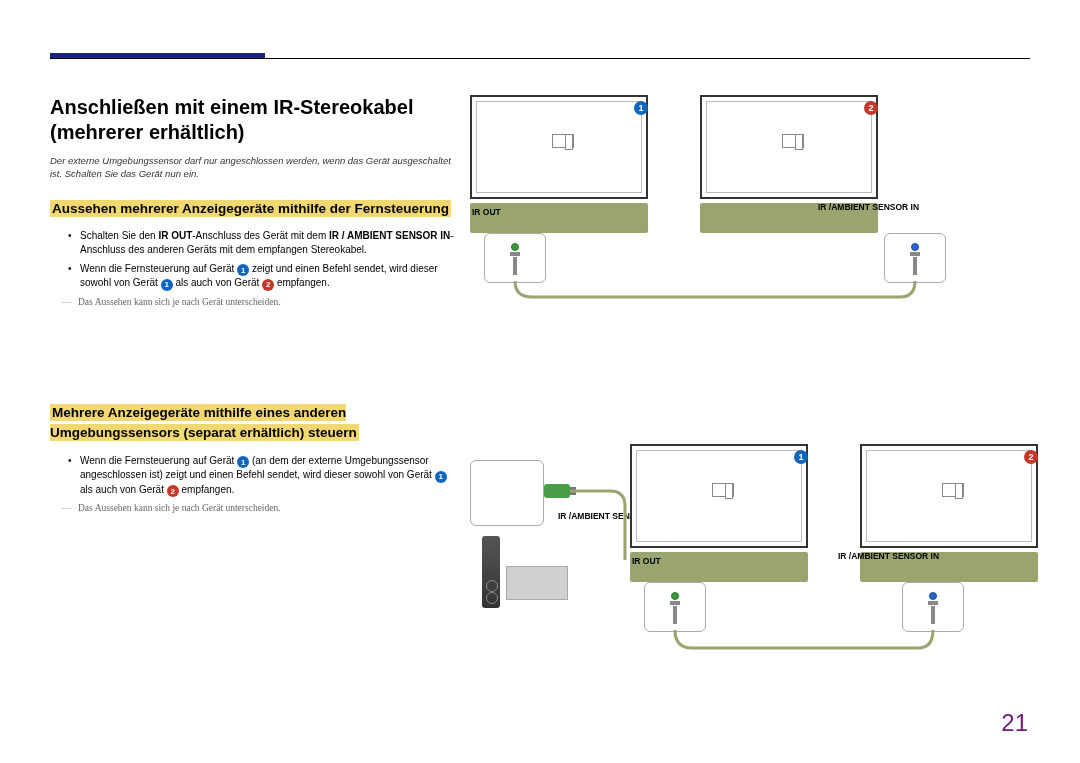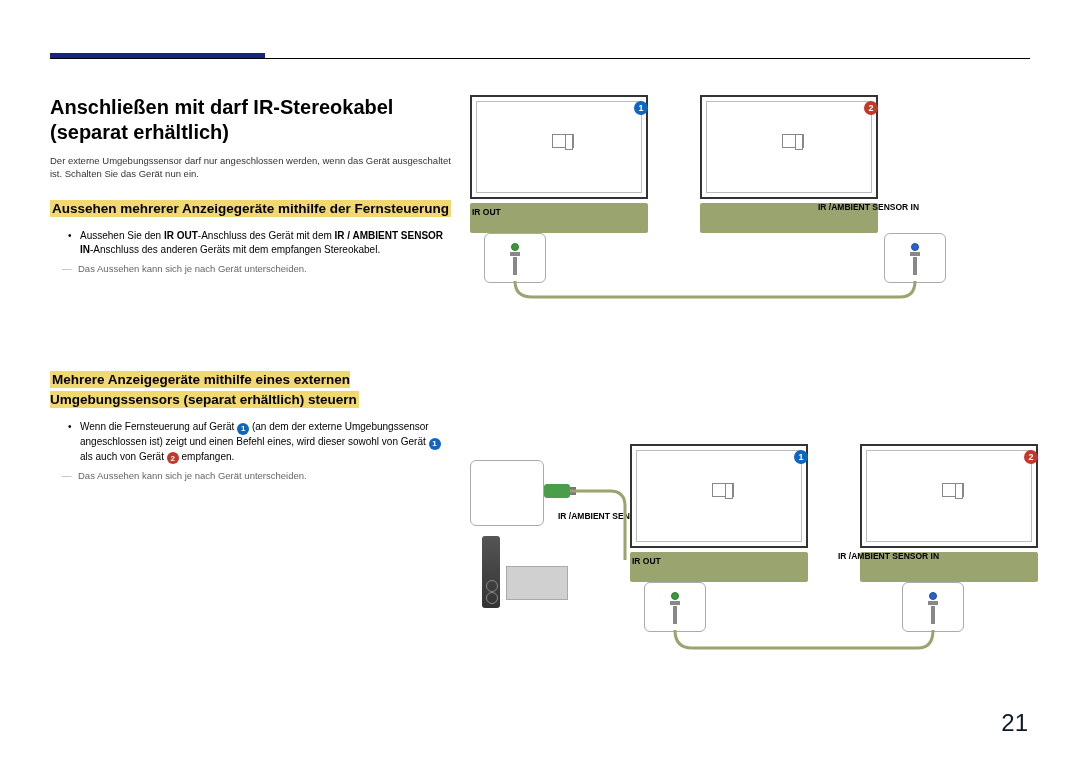--- a/index.html
+++ b/index.html
@@ -4,28 +4,28 @@
 <style>
   * { box-sizing: border-box; margin: 0; padding: 0; }
   body { width: 1080px; height: 763px; background: #fff; font-family: Arial, Helvetica, sans-serif; position: relative; color: #000; }
   .page { padding: 40px 50px 30px 50px; position: relative; height: 100%; }
   .topbar { position: absolute; top: 40px; left: 50px; width: 215px; height: 18px; border-bottom: 5px solid #1a237e; }
   .toprule { position: absolute; top: 58px; left: 50px; right: 50px; border-top: 1px solid #000; }
   .left-col { position: absolute; top: 95px; left: 50px; width: 405px; }
   .right-col { position: absolute; top: 95px; left: 470px; right: 40px; }
 
   h2 { font-size: 20px; font-weight: 700; line-height: 1.25; margin-bottom: 10px; }
-  .intro { font-size: 9.5px; line-height: 1.35; margin-bottom: 18px; color: #333; }
+  .intro { font-size: 9.5px; line-height: 1.35; margin-bottom: 18px; color: #333; font-style: italic; }
   h3 { display: inline; font-size: 13.5px; font-weight: 700; line-height: 1.5; }
   .hl { background: #f2d870; padding: 1px 2px; }
   .sub { margin-bottom: 10px; }
   ul { list-style: none; margin-left: 18px; margin-top: 6px; margin-bottom: 6px; }
   li { font-size: 10px; line-height: 1.4; position: relative; padding-left: 12px; margin-bottom: 5px; }
   li::before { content: "•"; position: absolute; left: 0; top: 0; }
-  .note { font-size: 9.5px; color: #666; margin-left: 18px; margin-bottom: 28px; position: relative; padding-left: 10px; }
+  .note { font-size: 9.5px; color: #666; margin-left: 18px; margin-bottom: 28px; position: relative; padding-left: 10px; font-family: Liberation Serif, serif; }
   .note::before { content: "―"; position: absolute; left: -6px; color: #aaa; }
   .circ { display: inline-flex; width: 12px; height: 12px; border-radius: 50%; background: #1065c0; color: #fff; font-size: 8px; align-items: center; justify-content: center; font-weight: 700; vertical-align: -1px; }
   .circ.red { background: #c4372a; }
 
   
   .diagram { position: relative; width: 570px; }
   .monitor { position: absolute; border: 2px solid #333; background: #fff; }
   .monitor .screen { position: absolute; inset: 4px; border: 1px solid #bbb; background: #fff; }
   .mon-icon { position: absolute; width: 22px; height: 14px; border: 1px solid #888; top: 35%; left: 46%; }
   .mon-icon::after { content: ""; display: block; position: absolute; width: 6px; height: 14px; left: 12px; top: -1px; border: 1px solid #888; background: #fff; }
@@ -45,51 +45,54 @@
   .sensor-box { position: absolute; width: 74px; height: 66px; border: 1.5px solid #aaa; border-radius: 6px; background: #fff; }
   .remote { position: absolute; width: 18px; height: 72px; background: linear-gradient(#555,#333); border-radius: 3px; }
   .remote::before, .remote::after { content:""; position:absolute; left:4px; width:10px; height:10px; border:1px solid #888; border-radius:50%; }
   .remote::before { top:44px; }
   .remote::after { top:56px; }
   .ambient { position: absolute; width: 62px; height: 34px; background: #d0d0d0; border: 1px solid #aaa; }
   .plug { position: absolute; width: 26px; height: 14px; background: #4a9e4a; border-radius: 3px; }
   .plug::before, .plug::after { content:""; position:absolute; right:-6px; width:6px; height:3px; background:#777; }
   .plug::before { top:3px; } .plug::after { top:8px; }
 
-  .page-num { position: absolute; bottom: 26px; right: 52px; font-size: 24px; color: #0f172a; font-weight: 300; }
+  .page-num { position: absolute; bottom: 26px; right: 52px; font-size: 24px; color: #701a75; font-weight: 300; }
 </style>
 </head>
 <body>
 
 <div class="page">
   <div class="topbar"></div>
   <div class="toprule"></div>
 
   <div class="left-col">
-    <h2>Anschließen mit darf IR-Stereokabel (separat erhältlich)</h2>
+    <h2>Anschließen mit einem IR-Stereokabel (mehrerer erhältlich)</h2>
     <p class="intro">Der externe Umgebungssensor darf nur angeschlossen werden, wenn das Gerät ausgeschaltet ist. Schalten Sie das Gerät nun ein.</p>
 
     <div class="sub">
       <h3 class="hl">Aussehen mehrerer Anzeigegeräte mithilfe der Fernsteuerung</h3>
     </div>
     <ul>
       <li>
-        <span>Aussehen Sie den </span><b>IR OUT</b><span>-Anschluss des Gerät mit dem </span><b>IR / AMBIENT SENSOR IN</b><span>-Anschluss des anderen Geräts mit dem empfangen Stereokabel.</span>
+        <span>Schalten Sie den </span><b>IR OUT</b><span>-Anschluss des Gerät mit dem </span><b>IR / AMBIENT SENSOR IN</b><span>-Anschluss des anderen Geräts mit dem empfangen Stereokabel.</span>
+      </li>
+      <li>
+        <span>Wenn die Fernsteuerung auf Gerät </span><span class="circ">1</span><span> zeigt und einen Befehl sendet, wird dieser sowohl von Gerät </span><span class="circ">1</span><span> als auch von Gerät </span><span class="circ red">2</span><span> empfangen.</span>
       </li>
     </ul>
     <p class="note">Das Aussehen kann sich je nach Gerät unterscheiden.</p>
 
     <div style="height:68px"></div>
 
     <div class="sub">
-      <h3 class="hl">Mehrere Anzeigegeräte mithilfe eines externen Umgebungssensors (separat erhältlich) steuern</h3>
+      <h3 class="hl">Mehrere Anzeigegeräte mithilfe eines anderen Umgebungssensors (separat erhältlich) steuern</h3>
     </div>
     <ul>
       <li>
-        <span>Wenn die Fernsteuerung auf Gerät </span><span class="circ">1</span><span> (an dem der externe Umgebungssensor angeschlossen ist) zeigt und einen Befehl eines, wird dieser sowohl von Gerät </span><span class="circ">1</span><span> als auch von Gerät </span><span class="circ red">2</span><span> empfangen.</span>
+        <span>Wenn die Fernsteuerung auf Gerät </span><span class="circ">1</span><span> (an dem der externe Umgebungssensor angeschlossen ist) zeigt und einen Befehl sendet, wird dieser sowohl von Gerät </span><span class="circ">1</span><span> als auch von Gerät </span><span class="circ red">2</span><span> empfangen.</span>
       </li>
     </ul>
     <p class="note">Das Aussehen kann sich je nach Gerät unterscheiden.</p>
   </div>
 
   <div class="right-col">
 
     <div class="diagram" style="height:215px;">
 
       <div class="monitor" style="left:0; top:0; width:178px; height:104px;">

